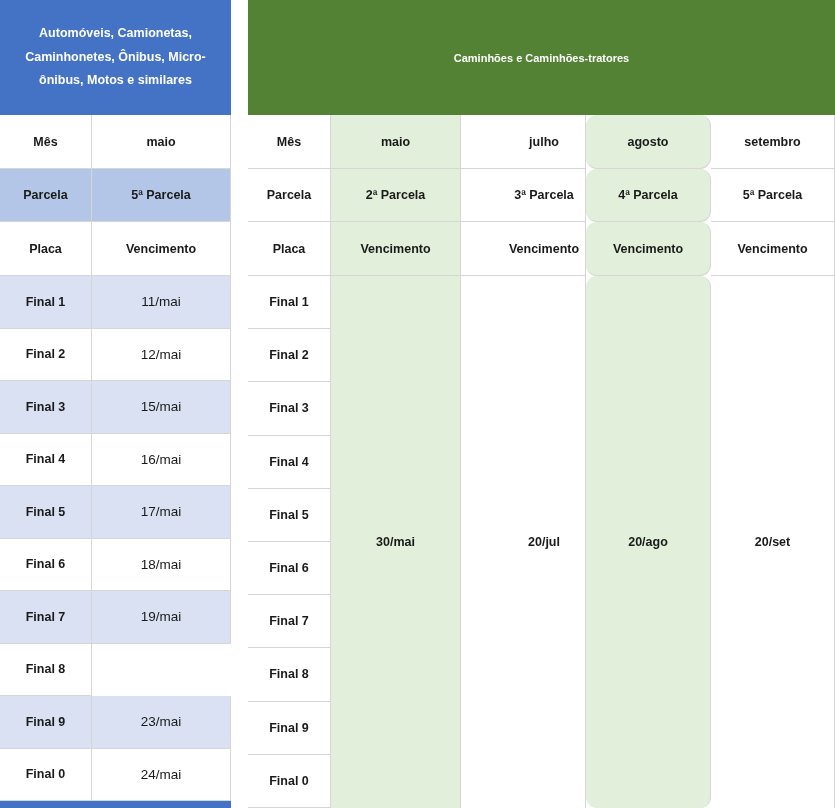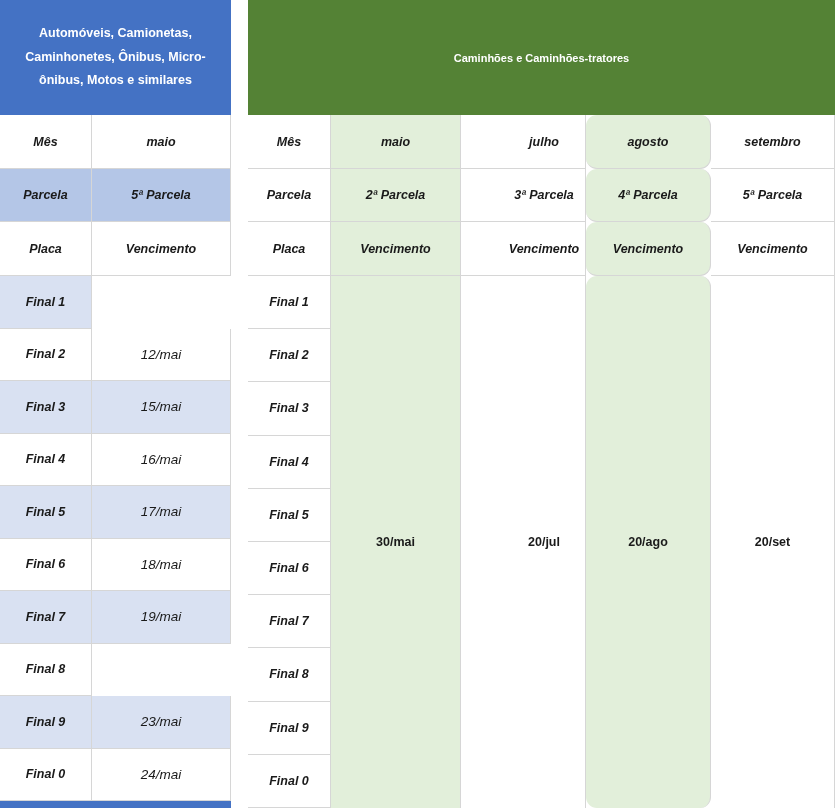--- a/index.html
+++ b/index.html
@@ -6,21 +6,21 @@
     --blue:#4472C4; --green:#548235; --lb:#D9E1F2; --mb:#B4C6E7;
     --lg:#E2EFDA; --bd:#D6D6D6; --tx:#1A1A1A;
   }
   *{margin:0;padding:0;box-sizing:border-box;}
   body{font-family:"Liberation Sans",sans-serif;background:#fff;}
   .canvas{position:relative;width:835px;height:808px;background:#fff;overflow:hidden;}
 
   
   .cell{display:flex;align-items:center;justify-content:center;text-align:right;
         border-right:1px solid var(--bd);border-bottom:1px solid var(--bd);
-        font-size:12.5px;font-weight:bold;color:var(--tx);font-style:italic;}
+        font-size:12.5px;font-weight:bold;color:var(--tx);}
   .row{display:flex;}
 
   
   .lt{position:absolute;left:0;top:0;width:231px;height:808px;}
   .lt-header{height:115px;background:var(--blue);color:#fff;font-weight:bold;
              font-size:12.5px;line-height:1.9;display:flex;align-items:center;
              justify-content:center;text-align:center;padding:0 17px;}
   .lt .c1{width:92px;}
   .lt .c2{width:139px;}
   .lt .r-mes{height:54px;}
@@ -68,20 +68,21 @@
       <div class="cell c1">Parcela</div>
       <div class="cell c2">5ª Parcela</div>
     </div>
     <div class="row r-placa">
       <div class="cell c1">Placa</div>
       <div class="cell c2">Vencimento</div>
     </div>
 
     <div class="row r-final bg-lb">
       <div class="cell c1">Final 1</div>
+      <div class="cell c2 date-cell">11/mai</div>
     </div>
     <div class="row r-final">
       <div class="cell c1">Final 2</div>
       <div class="cell c2 date-cell">12/mai</div>
     </div>
     <div class="row r-final bg-lb">
       <div class="cell c1">Final 3</div>
       <div class="cell c2 date-cell">15/mai</div>
     </div>
     <div class="row r-final">

